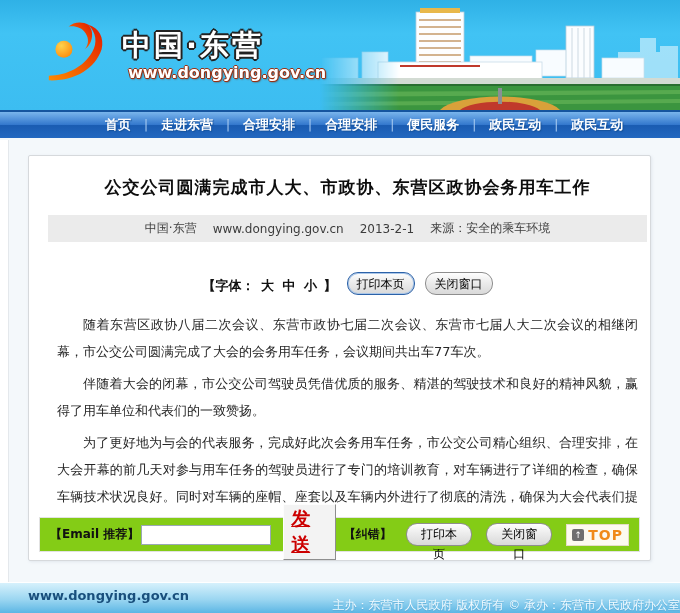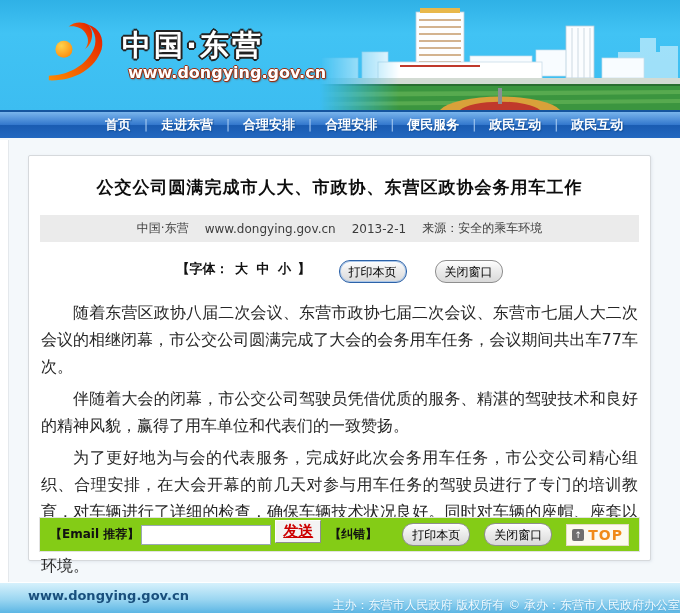--- a/index.html
+++ b/index.html
@@ -27,46 +27,46 @@
          display:flex; align-items:center; padding-left:92px; }
   .nav-item { color:#fff; font-size:13px; font-weight:bold; padding:0 13px; cursor:pointer;
               text-shadow:1px 1px 1px #16529a; white-space:nowrap; }
   .nav-sep { color:#aacdf2; font-size:12px; }
 
   
   .main { position:absolute; top:140px; left:0; width:680px; height:443px;
           background:linear-gradient(90deg,#ffffff 0 8px,#e4e8ec 8px 9px,#f4f8fb 9px); }
   .content-box { position:absolute; left:28px; top:15px; width:623px; height:406px;
                  background:#fff; border:1px solid #d6d9dc; border-radius:2px;
-                 box-shadow:1px 1px 3px rgba(120,140,160,0.15); }
+                 box-shadow:1px 1px 3px rgba(120,140,160,0.15);padding-left:16px; }
   .article-title { margin-top:20px; text-align:center; font-size:17px; font-weight:bold; color:#0d0d0d; letter-spacing:1px; }
   .meta-bar { margin:16px auto 0; width:599px; height:27px; background:#ebebeb;
               display:flex; justify-content:center; align-items:center; gap:16px;
               font-size:12px; color:#3c3c3c; }
-  .controls-row { margin-top:18px; display:flex; justify-content:center; align-items:flex-start; gap:28px; }
+  .controls-row { margin-top:30px; display:flex; justify-content:center; align-items:flex-end; gap:10px; }
   .font-label { font-size:13px; font-weight:bold; color:#111; }
   .font-size-link { cursor:pointer; padding:0 2px; }
   .btn { display:inline-block; min-width:66px; height:23px; line-height:20px; padding:0 9px;
          background:linear-gradient(#fefefe,#ececec 45%,#d9d9d9);
          border:1px solid #8e8e8e; border-radius:11px; font-size:12px; color:#000;
          text-align:center; cursor:pointer; font-family:inherit; }
   .btn-default { border:1px solid #2c62a8; box-shadow:inset 0 0 0 1px #aac6e8; }
-  .article-body { margin:16px 12px 0 12px; font-size:16px; color:#262626; text-align:justify; }
+  .article-body { margin:16px 12px 0 12px; font-size:13px; color:#262626; text-align:justify; }
   .article-body p { text-indent:2em; line-height:27px; margin-bottom:5px; }
 
   
   .bottom-bar { position:absolute; left:10px; right:10px; bottom:8px; height:35px;
                 background:#84cc16; border:1px solid #e2e2e2;
                 display:flex; align-items:center; padding:0 10px; font-size:12px; }
   .email-label, .correction-label { font-weight:bold; color:#111; white-space:nowrap; }
   .email-input { width:130px; height:20px; border:1px solid #9aa8b5; background:#fff; margin:0 4px 0 2px;
                  font-family:inherit; font-size:12px; padding:0 3px; }
-  .send-link { color:#cc0000; font-weight:bold; font-size:15px; text-decoration:underline;
+  .send-link { color:#cc0000; font-weight:bold; font-size:19px; text-decoration:underline;
                background:#f3f3f3; border:1px solid; border-color:#fdfdfd #8e8e8e #8e8e8e #fdfdfd;
-               padding:1px 7px; margin-right:8px; position:relative; top:-3px; cursor:pointer; }
+               padding:1px 7px; margin-right:8px; position:relative; top:-3px; cursor:pointer;margin-left:8px; }
   .bar-spacer { flex:1; }
   .bottom-bar .btn { margin-left:14px; }
   .top-badge { margin-left:14px; display:inline-flex; align-items:center; gap:4px;
                border:1px solid #e4ddc6; background:#fcfaf0; padding:2px 5px; cursor:pointer; }
   .top-arrow-icon { width:12px; height:12px; background:#6f6f6f; color:#fff; font-size:9px;
                     line-height:12px; text-align:center; border-radius:2px; }
   .top-label { color:#f08a19; font-weight:bold; font-size:14px; letter-spacing:1px; }
 
   
   .footer { position:absolute; left:0; bottom:0; width:680px; height:31px;

